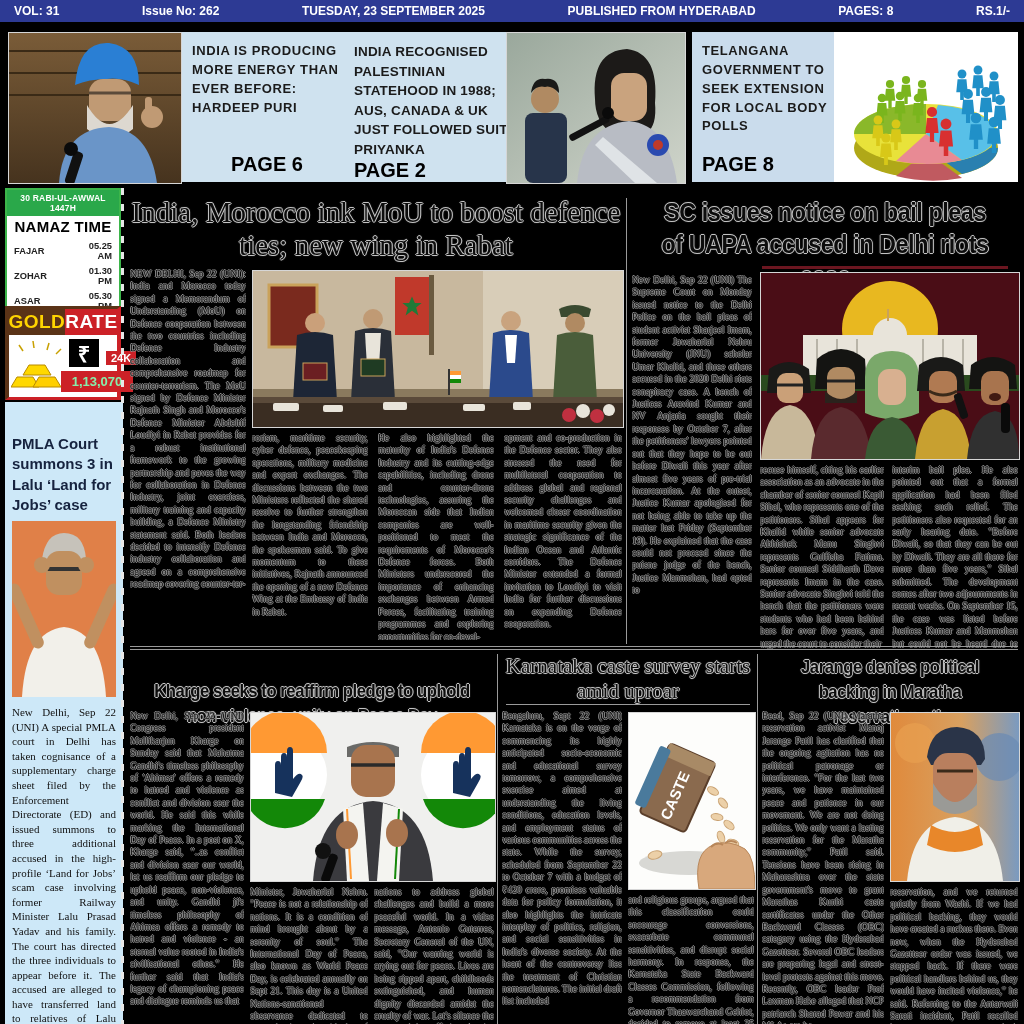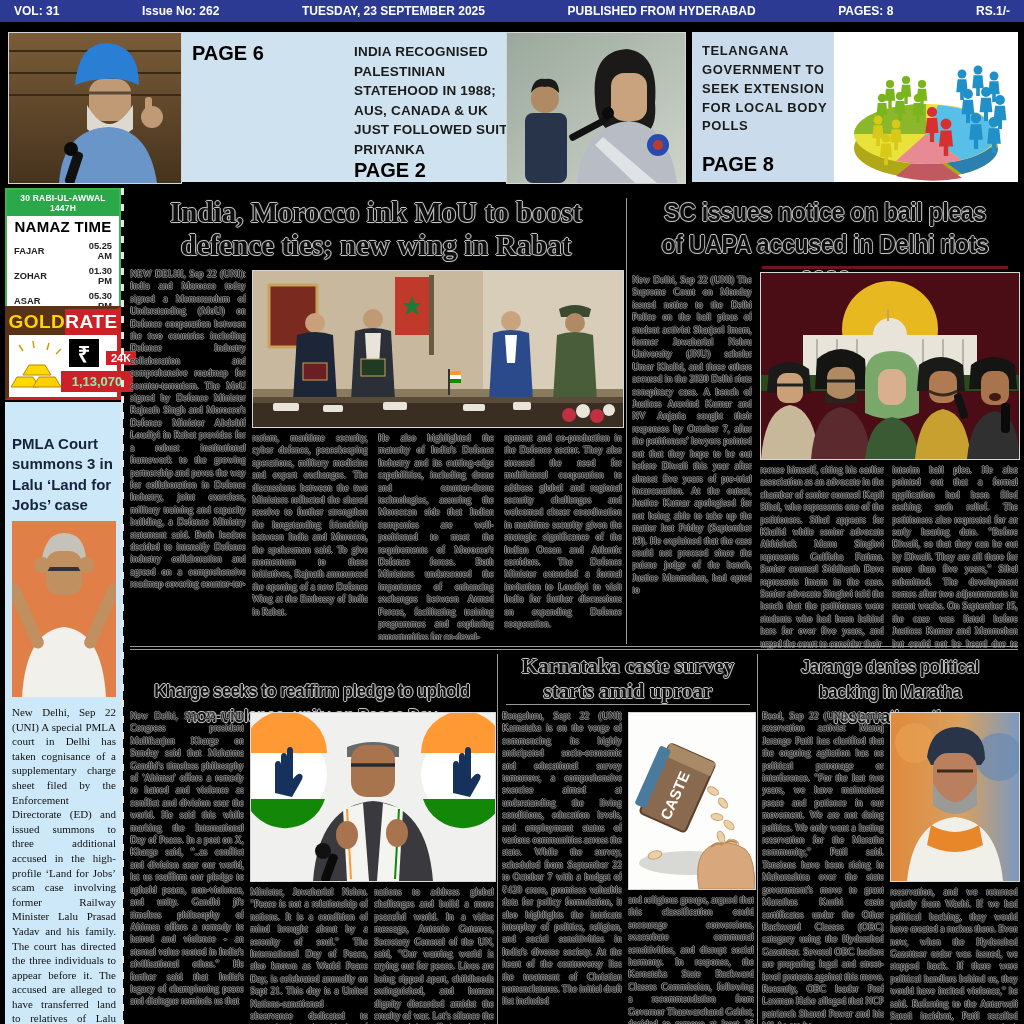--- a/index.html
+++ b/index.html
@@ -3,21 +3,21 @@
 <meta charset="utf-8">
 <style>
   html,body{margin:0;padding:0;background:#000;}
   .page{position:relative;width:1024px;height:1024px;background:#000;overflow:hidden;
         font-family:"Liberation Sans",sans-serif;}
   .abs{position:absolute;}
   
   .emb{color:#121212;text-shadow:-1px 0 0 #8d8d8d,1px 0 0 #8d8d8d,0 -1px 0 #8d8d8d,0 1px 0 #8d8d8d;}
   .embh{color:#0d0d0d;text-shadow:-1px 0 0 #c4c4c4,1px 0 0 #c4c4c4,0 -1px 0 #c4c4c4,0 1px 0 #c4c4c4,0 0 2px #fff;}
   .bodytxt{font:9.5px/12.4px "Liberation Serif",serif;text-align:justify;overflow:hidden;}
-  .hl-serif{font-family:"Liberation Serif",serif;font-weight:700;text-align:center;}
+  .hl-serif{font-family:"Liberation Serif",serif;font-weight:400;text-align:center;}
   .hl-sans{font-family:"Liberation Sans",sans-serif;font-weight:700;text-align:center;letter-spacing:-.5px;}
   .cond{display:inline-block;transform:scaleX(.9);transform-origin:center;}
   .topbar{background:#2d3a94;color:#fff;display:flex;justify-content:space-between;align-items:center;
           padding:0 14px;font-weight:700;font-size:12px;}
   .teaser{background:#cfe2ef;padding:10px 8px 6px 10px;display:flex;flex-direction:column;justify-content:space-between;}
   .teaser .t{font-weight:700;font-size:13px;line-height:1.45;color:#1b1b1b;letter-spacing:.6px;}
   .teaser .p{font-weight:900;font-size:20px;color:#000;font-family:"Liberation Sans",sans-serif;}
   .photo{border:1px solid #d6d6d6;overflow:hidden;}
   .namaz{background:#fff;border:2px solid #3cb54a;}
   .namaz .hdr{background:#2aa84a;color:#fff;font-weight:700;font-size:8.5px;text-align:center;padding:3px 0;letter-spacing:.2px;}
@@ -70,21 +70,22 @@
       <path d="M78 72 Q100 110 124 72 L124 96 Q100 116 78 96 Z" fill="#ddd8d0"></path>
       <path d="M50 150 Q54 96 100 94 Q140 96 148 150 Z" fill="#6a95c8"></path>
       <circle cx="143" cy="84" r="11" fill="#c09a74"></circle>
       <rect x="136" y="64" width="7" height="20" rx="3" fill="#c09a74"></rect>
       <rect x="60" y="118" width="10" height="34" rx="4" fill="#111" transform="rotate(18 65 135)"></rect>
       <circle cx="62" cy="116" r="7" fill="#0a0a0a"></circle>
     </svg>
   </div>
 
   <div class="abs teaser" style="left:182px;top:32px;width:150px;height:134px;">
-    <div class="p" style="text-align:left;">PAGE 6</div>
+    <div class="t">INDIA IS PRODUCING MORE ENERGY THAN EVER BEFORE: HARDEEP PURI</div>
+    <div class="p" style="text-align:center;">PAGE 6</div>
   </div>
 
   <div class="abs teaser" style="left:344px;top:32px;width:160px;height:134px;">
     <div class="t" style="letter-spacing:.2px;font-size:13.5px;">INDIA RECOGNISED PALESTINIAN STATEHOOD IN 1988; AUS, CANADA &amp; UK JUST FOLLOWED SUIT: PRIYANKA</div>
     <div class="p">PAGE 2</div>
   </div>
 
   <div class="abs photo" style="left:506px;top:32px;width:178px;height:150px;">
     <svg width="178" height="150">
       <defs>

